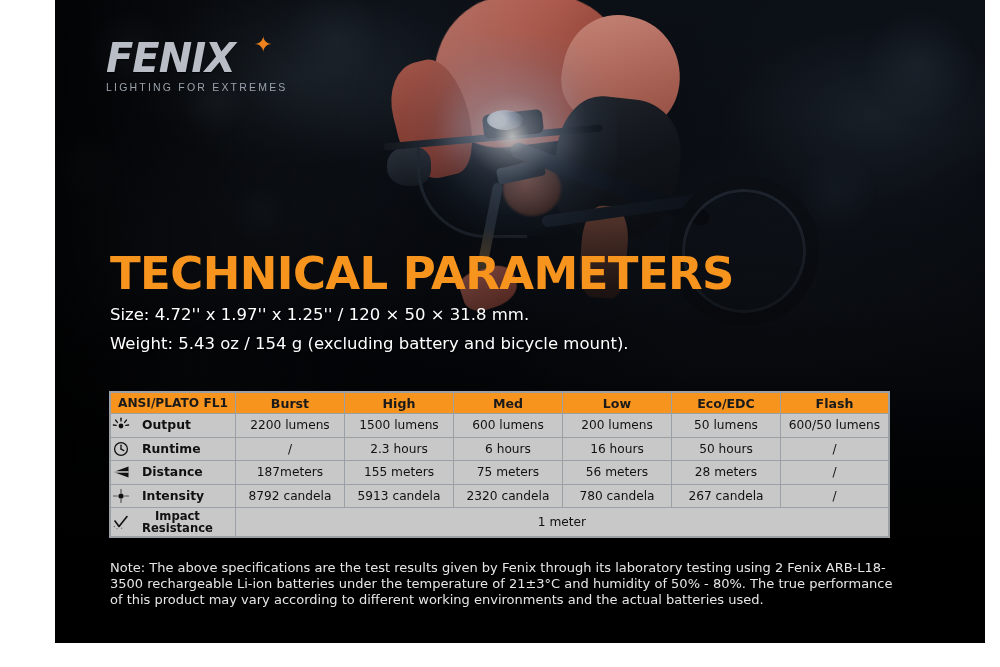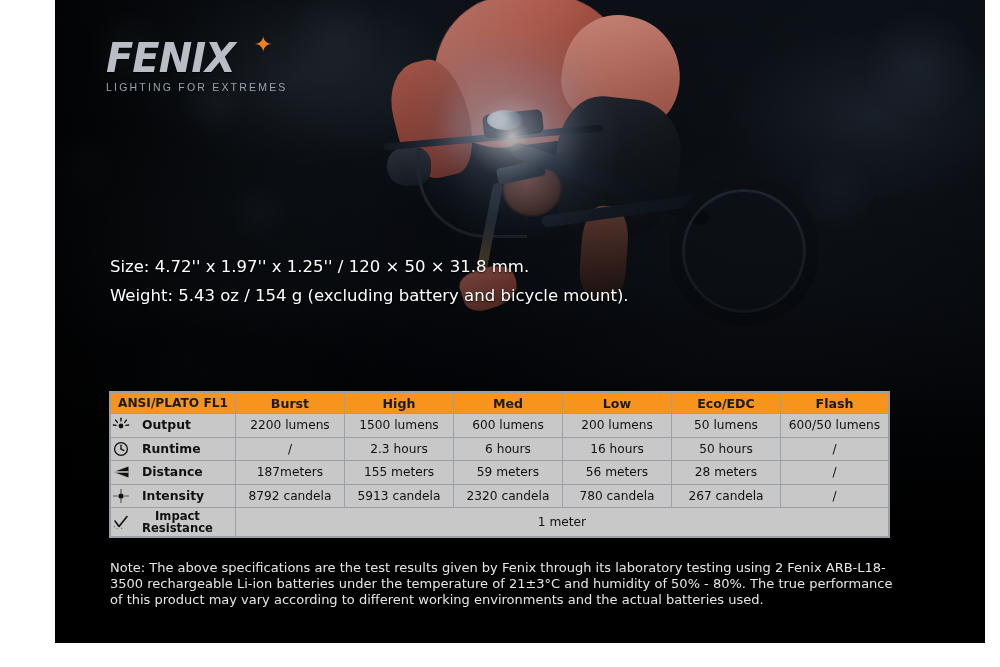--- a/index.html
+++ b/index.html
@@ -350,20 +350,21 @@
     <div class="veil-left"></div>
   </div>
 
   <div id="logo">
     <div class="logo-word">FENIX</div>
     <div class="logo-star">✦</div>
     <div class="logo-tag">LIGHTING FOR EXTREMES</div>
   </div>
 
   <div id="headline">
+    <div class="title">TECHNICAL PARAMETERS</div>
     <div class="subline">Size: 4.72'' x 1.97'' x 1.25'' / 120 × 50 × 31.8 mm.</div>
     <div class="subline">Weight: 5.43 oz / 154 g (excluding battery and bicycle mount).</div>
   </div>
 
   <table id="spec-table">
     <colgroup>
       <col style="width:125px">
       <col style="width:109px">
       <col style="width:109px">
       <col style="width:109px">
@@ -438,21 +439,21 @@
               <svg width="18" height="14" viewBox="0 0 18 14">
                 <polygon points="1.5,7 16.5,1.5 16.5,12.5" fill="#111"></polygon>
                 <rect x="1.5" y="6.2" width="15" height="1.5" fill="#c8c8c8"></rect>
               </svg>
             </span>
             <span class="lab-txt">Distance</span>
           </span>
         </td>
         <td>187meters</td>
         <td>155 meters</td>
-        <td>59 meters</td>
+        <td>75 meters</td>
         <td>56 meters</td>
         <td>28 meters</td>
         <td>/</td>
       </tr>
 
       <tr>
         <td class="label">
           <span class="lab-wrap">
             <span class="lab-ico">
               <svg width="18" height="16" viewBox="0 0 18 16">

